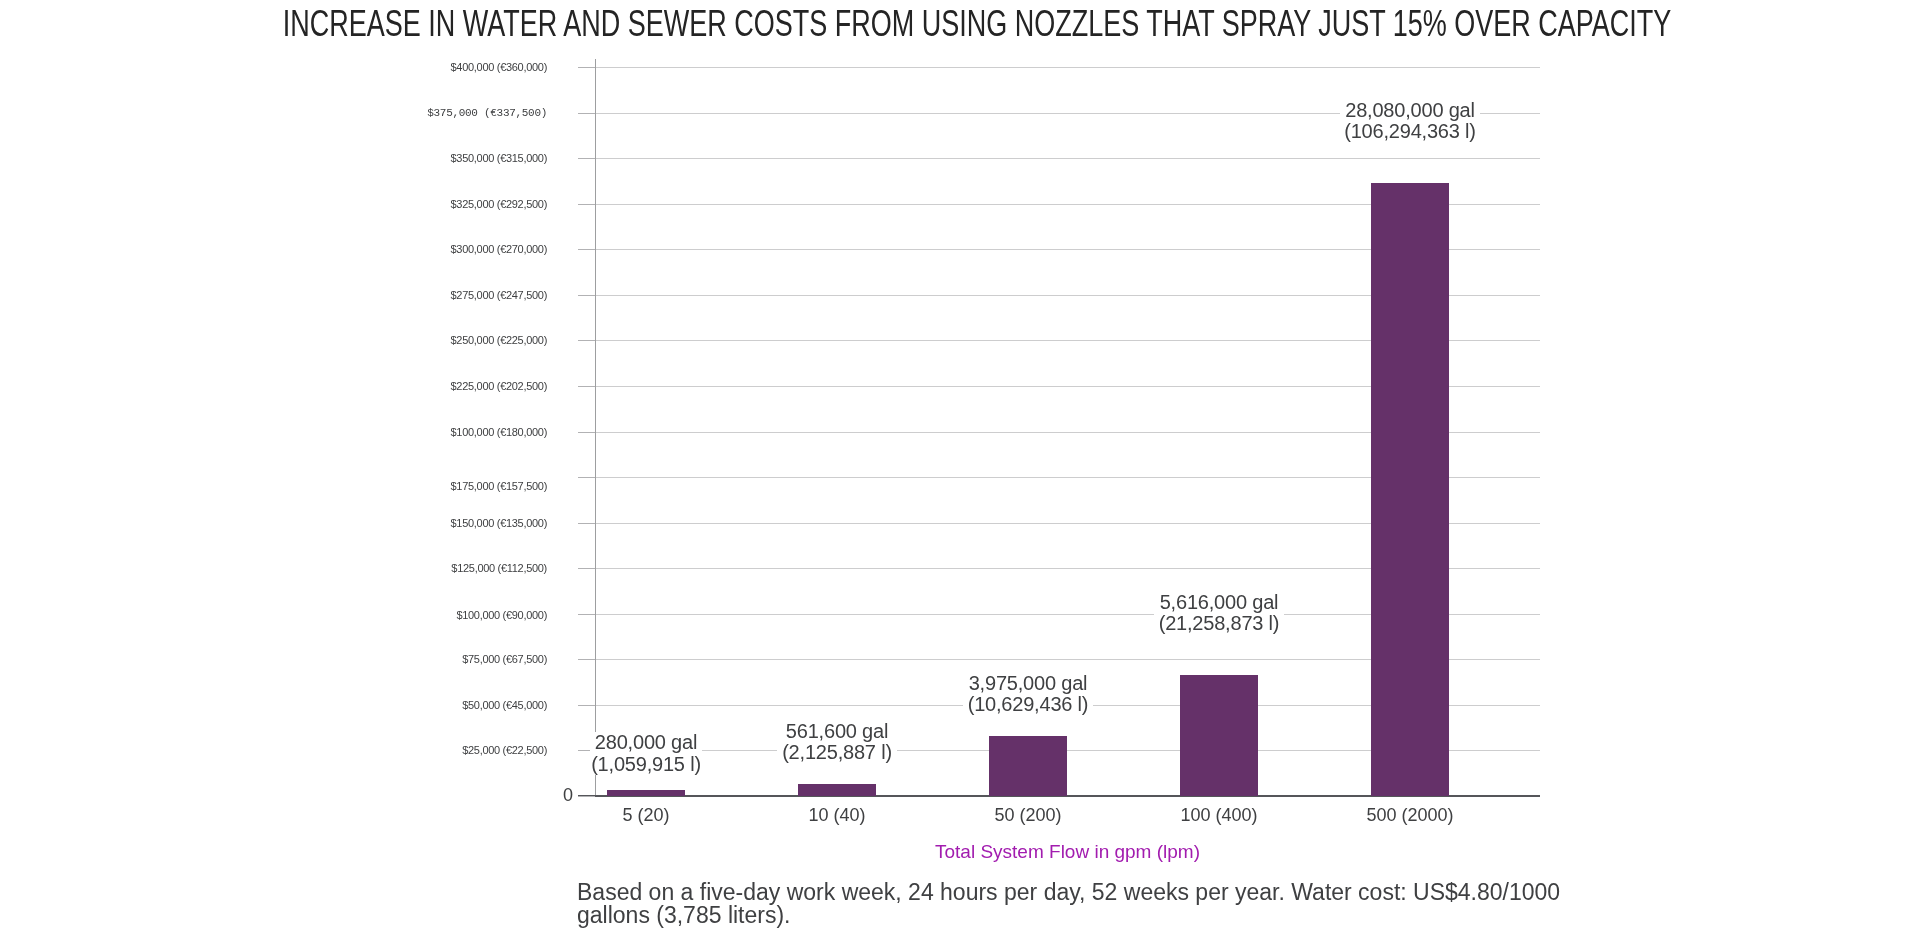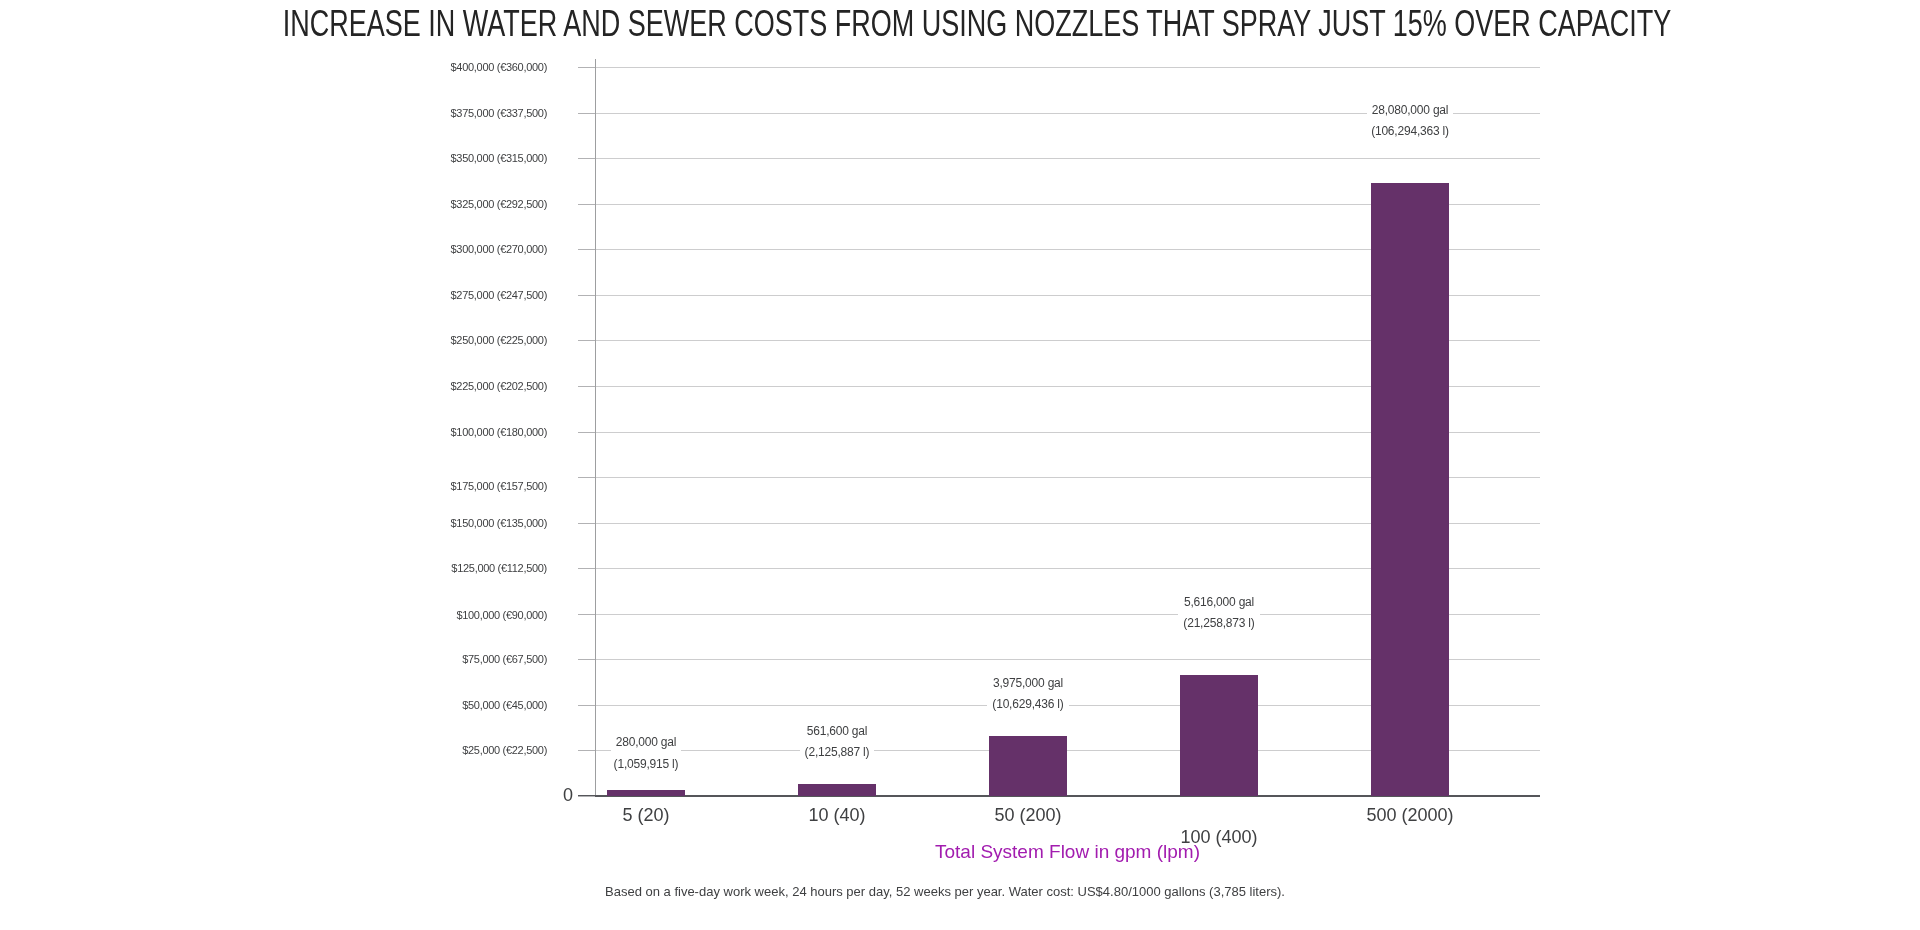--- a/index.html
+++ b/index.html
@@ -76,21 +76,21 @@
   }
   .bar{
     position:absolute;
     bottom:0;
     width:78px;
   }
   .bar-label{
     position:absolute;
     width:240px;
     text-align:center;
-    font-size:12px;
+    font-size:20px;
     line-height:21.5px;
     letter-spacing:-0.2px;
     color:#3f4042;
     z-index:3;
   }
   .bar-label span{
     display:inline-block;
     background:#ffffff;
     padding:0 5px;
   }
@@ -104,44 +104,44 @@
   .xaxis-title{
     position:absolute;
     left:595px;top:841px;
     width:945px;
     text-align:center;
     font-size:19px;
     color:#a21caf;
   }
   .footnote{
     position:absolute;
-    left:605px;top:881px;
+    left:577px;top:881px;
     width:1000px;
-    font-size:13px;
+    font-size:23px;
     line-height:22.5px;
     color:#3f4042;
   }
 </style>
 </head>
 <body>
 
 <div class="canvas">
 
   <h1 class="title">INCREASE IN WATER AND SEWER COSTS FROM USING NOZZLES THAT SPRAY JUST 15% OVER CAPACITY</h1>
 
   <div class="plot" id="plot">
     <div class="y-axis-line"></div>
     <div class="baseline"></div>
 
   <div class="gridline" style="top: 0px;"></div>
       <div class="y-tick" style="top: 0px;"></div>
       <div class="y-tick-label" style="top: 0px;">$400,000 (€360,000)</div>
       <div class="gridline" style="top: 45.5625px;"></div>
       <div class="y-tick" style="top: 45.5625px;"></div>
-      <div class="y-tick-label" style="top: 45.5625px;">$375,000 (€337,500)</div>
+      <div class="y-tick-label" style="top: 45.5625px; font-family: Liberation Mono, monospace;">$375,000 (€337,500)</div>
       <div class="gridline" style="top: 91.125px;"></div>
       <div class="y-tick" style="top: 91.125px;"></div>
       <div class="y-tick-label" style="top: 91.125px;">$350,000 (€315,000)</div>
       <div class="gridline" style="top: 136.688px;"></div>
       <div class="y-tick" style="top: 136.688px;"></div>
       <div class="y-tick-label" style="top: 136.688px;">$325,000 (€292,500)</div>
       <div class="gridline" style="top: 182.25px;"></div>
       <div class="y-tick" style="top: 182.25px;"></div>
       <div class="y-tick-label" style="top: 182.25px;">$300,000 (€270,000)</div>
       <div class="gridline" style="top: 227.812px;"></div>
@@ -183,21 +183,21 @@
       <div class="bar-label" style="left: -69px; bottom: 21px;"><span>280,000 gal</span><br><span>(1,059,915 l)</span></div>
       <div class="x-cat-label" style="left: -44px; top: 738px;">5 (20)</div>
       <div class="bar" style="left: 203px; height: 12.393px; background: rgb(101, 49, 105);"></div>
       <div class="bar-label" style="left: 122px; bottom: 32.393px;"><span>561,600 gal</span><br><span>(2,125,887 l)</span></div>
       <div class="x-cat-label" style="left: 147px; top: 738px;">10 (40)</div>
       <div class="bar" style="left: 394px; height: 60.1425px; background: rgb(101, 49, 105);"></div>
       <div class="bar-label" style="left: 313px; bottom: 80.1425px;"><span>3,975,000 gal</span><br><span>(10,629,436 l)</span></div>
       <div class="x-cat-label" style="left: 338px; top: 738px;">50 (200)</div>
       <div class="bar" style="left: 585px; height: 121.196px; background: rgb(101, 49, 105);"></div>
       <div class="bar-label" style="left: 504px; bottom: 161.196px;"><span>5,616,000 gal</span><br><span>(21,258,873 l)</span></div>
-      <div class="x-cat-label" style="left: 529px; top: 738px; margin-top: 22px;">100 (400)</div>
+      <div class="x-cat-label" style="left: 529px; top: 738px;">100 (400)</div>
       <div class="bar" style="left: 776px; height: 613.271px; background: rgb(101, 49, 105);"></div>
       <div class="bar-label" style="left: 695px; bottom: 653.271px;"><span>28,080,000 gal</span><br><span>(106,294,363 l)</span></div>
       <div class="x-cat-label" style="left: 720px; top: 738px;">500 (2000)</div>
     </div>
 
   <div class="xaxis-title">Total System Flow in gpm (lpm)</div>
 
   <div class="footnote">
     <div>Based on a five-day work week, 24 hours per day, 52 weeks per year. Water cost: US$4.80/1000 gallons (3,785 liters).</div>
   </div>

